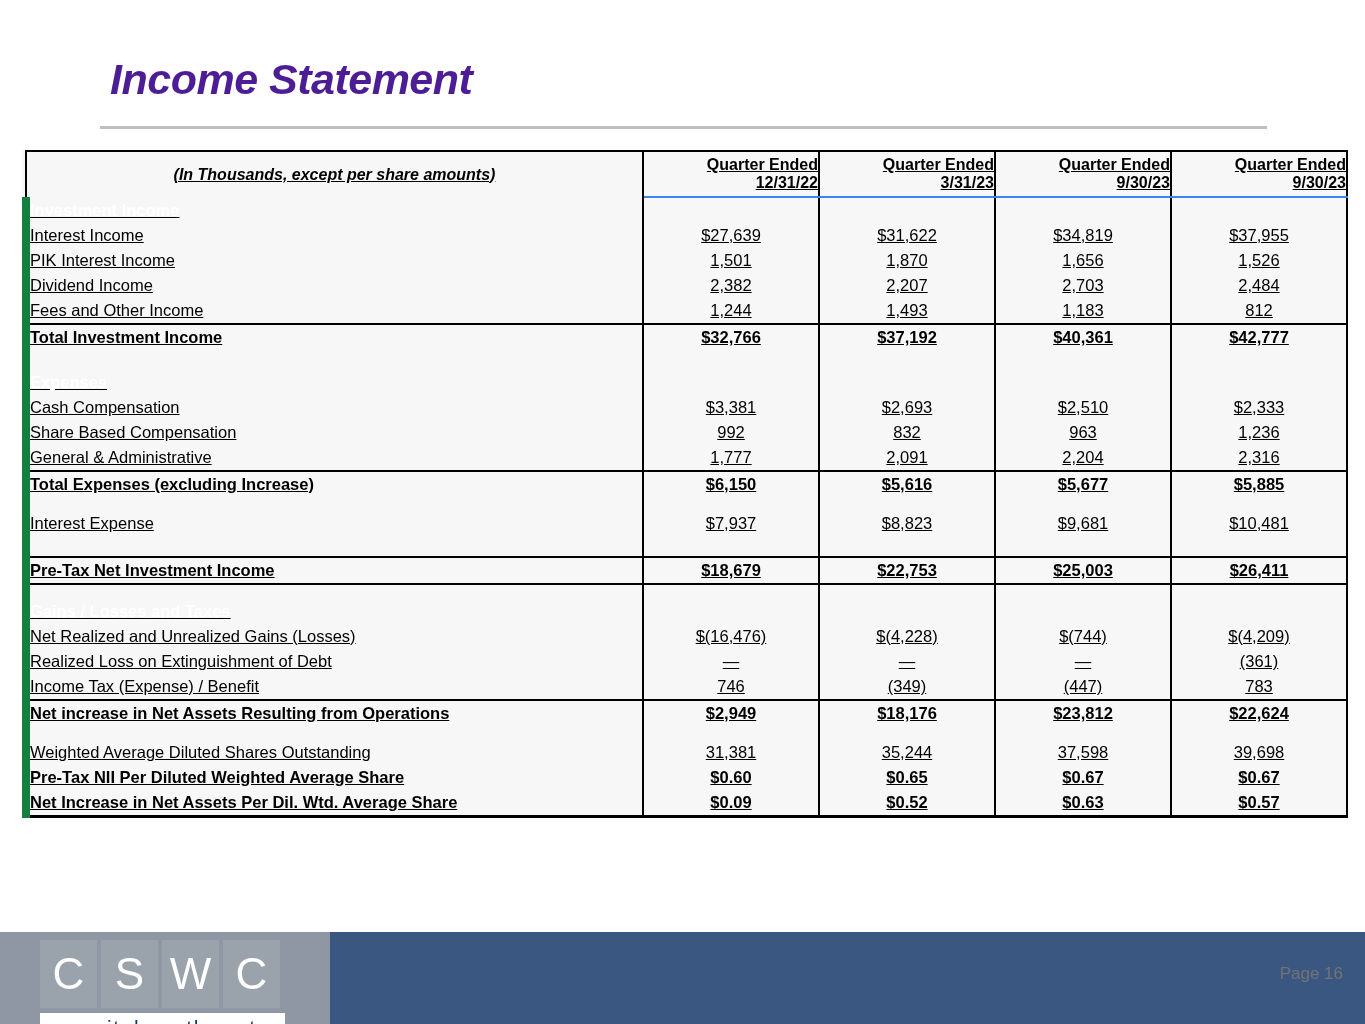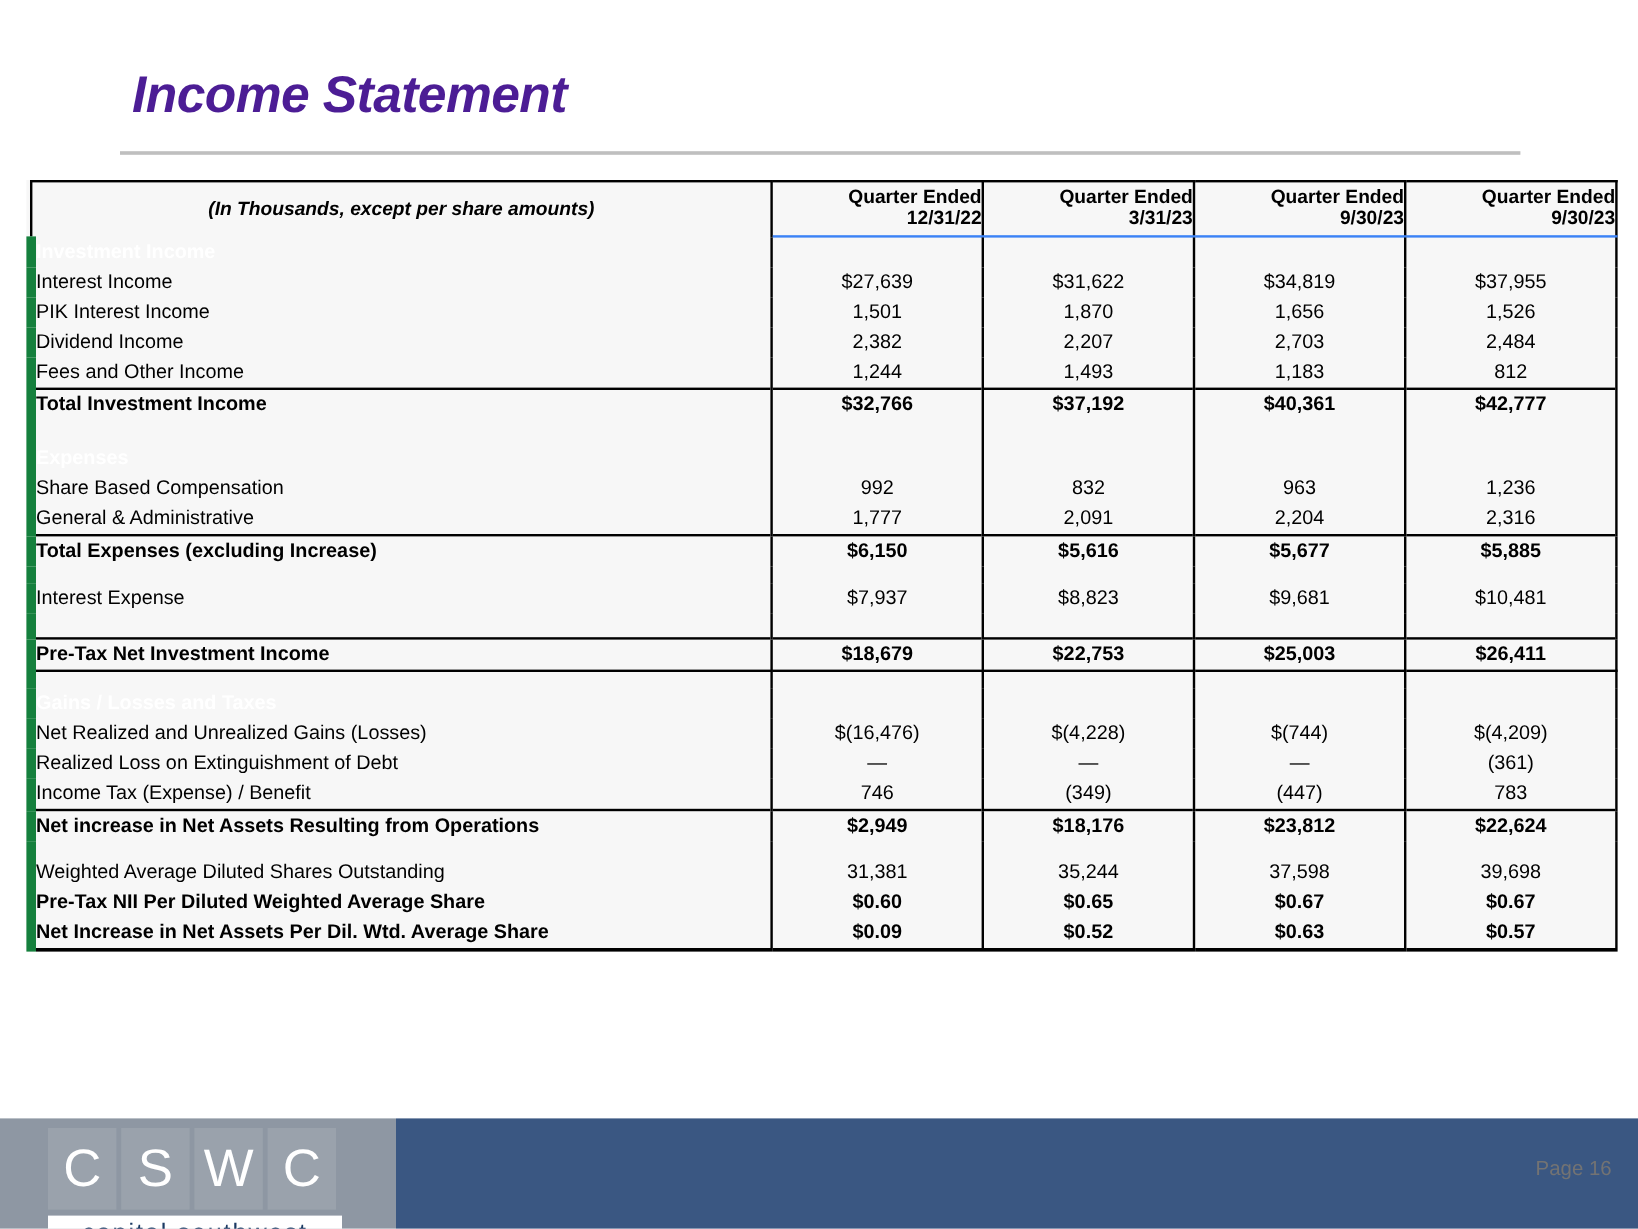--- a/index.html
+++ b/index.html
@@ -32,20 +32,21 @@
   
   #income-table{
     position:absolute;
     left:22px; top:150px;
     width:1321px;
     border-collapse:collapse;
     table-layout:fixed;
     background:#f7f7f7;
     font-size:16.5px;
     color:#000000;
+    text-decoration:underline;
   }
   #income-table td, #income-table th{
     padding:0;
     margin:0;
     background:#f7f7f7;
     vertical-align:middle;
   }
   .col-label{width:617px;}
   .col-num{width:176px;}
 
@@ -251,20 +252,27 @@
         <td class="num"></td>
       </tr>
       <tr class="band">
         <td class="lbl">Expenses</td>
         <td class="num"></td>
         <td class="num"></td>
         <td class="num"></td>
         <td class="num"></td>
       </tr>
       <tr class="">
+        <td class="lbl">Cash Compensation</td>
+        <td class="num">$3,381</td>
+        <td class="num">$2,693</td>
+        <td class="num">$2,510</td>
+        <td class="num">$2,333</td>
+      </tr>
+      <tr class="">
         <td class="lbl">Share Based Compensation</td>
         <td class="num">992</td>
         <td class="num">832</td>
         <td class="num">963</td>
         <td class="num">1,236</td>
       </tr>
       <tr class="">
         <td class="lbl">General &amp; Administrative</td>
         <td class="num">1,777</td>
         <td class="num">2,091</td>

